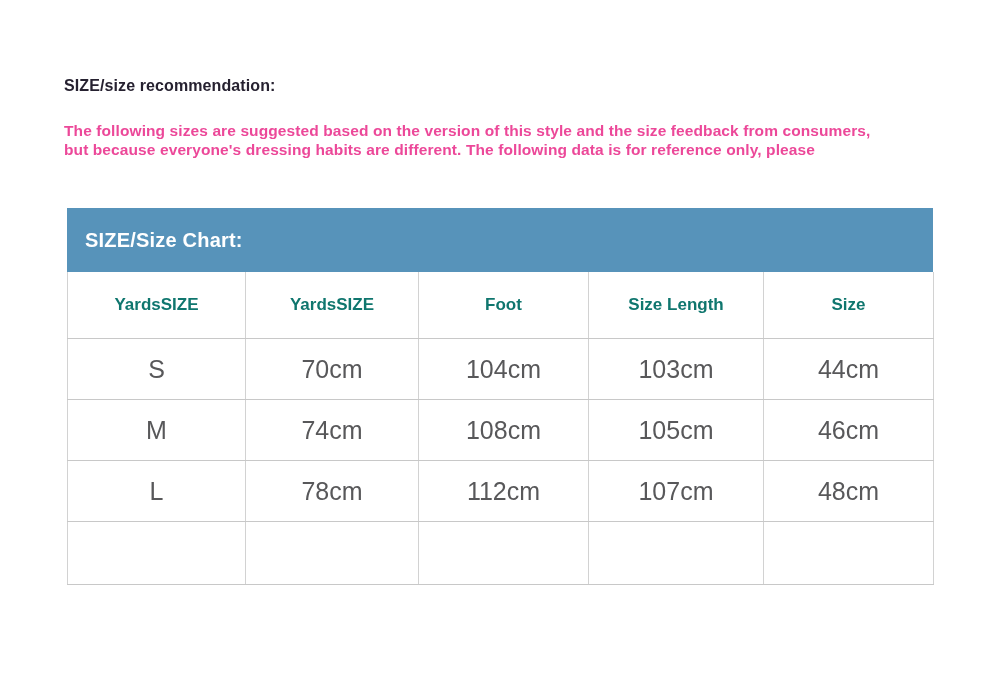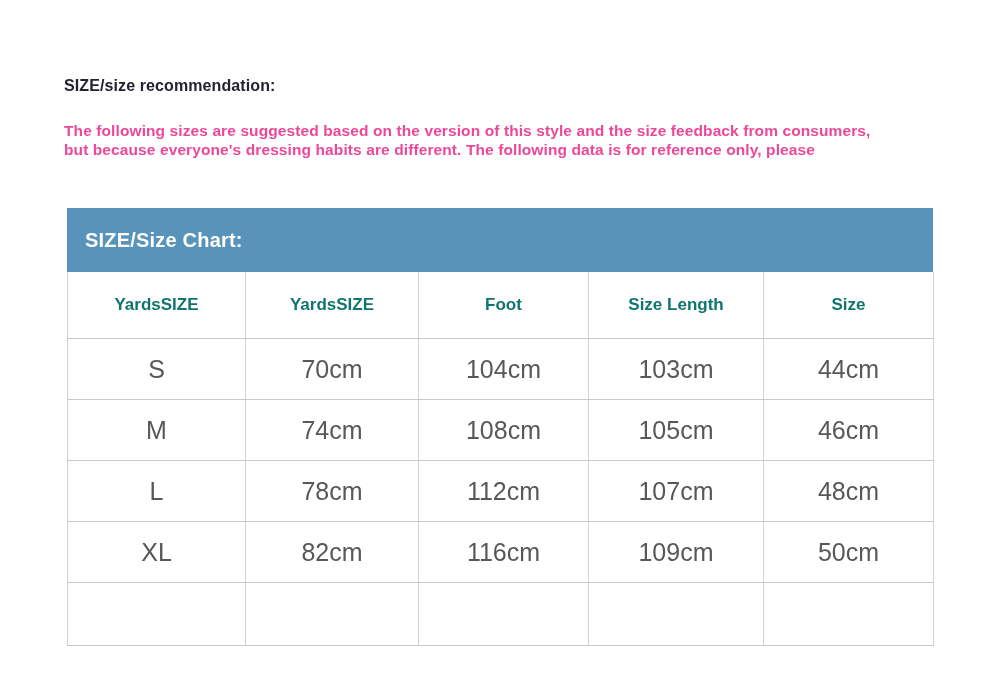--- a/index.html
+++ b/index.html
@@ -136,27 +136,20 @@
           <td>105cm</td>
           <td>46cm</td>
         </tr>
         <tr>
           <td>L</td>
           <td>78cm</td>
           <td>112cm</td>
           <td>107cm</td>
           <td>48cm</td>
         </tr>
-        <tr>
-          <td>XL</td>
-          <td>82cm</td>
-          <td>116cm</td>
-          <td>109cm</td>
-          <td>50cm</td>
-        </tr>
         <tr class="empty-row">
           <td></td>
           <td></td>
           <td></td>
           <td></td>
           <td></td>
         </tr>
       </tbody>
     </table>
   </div>

